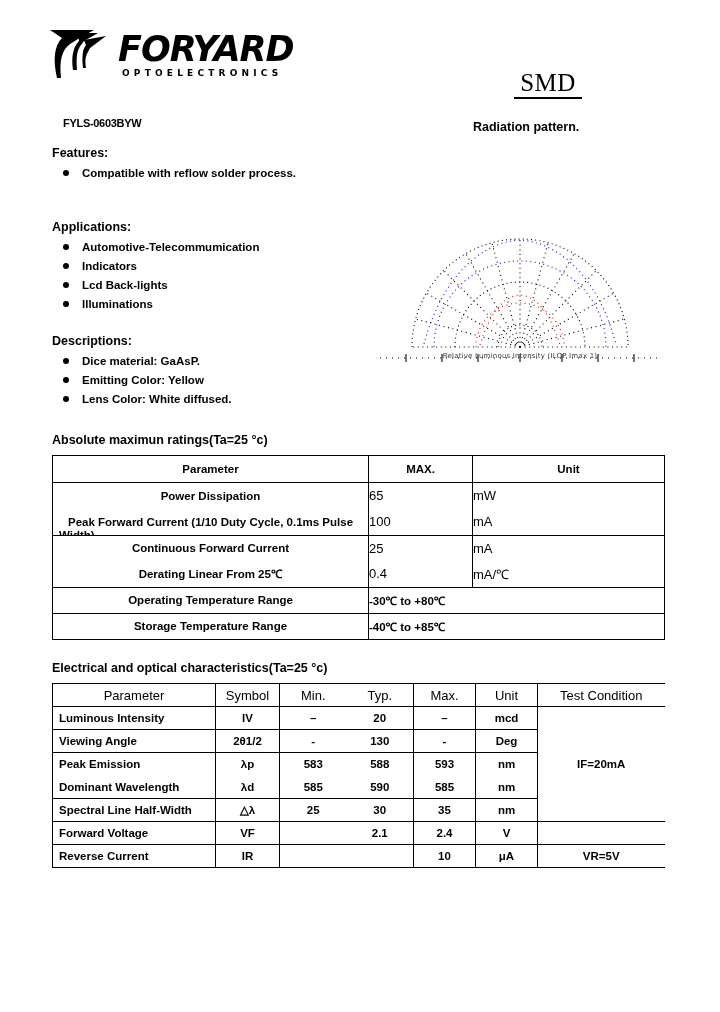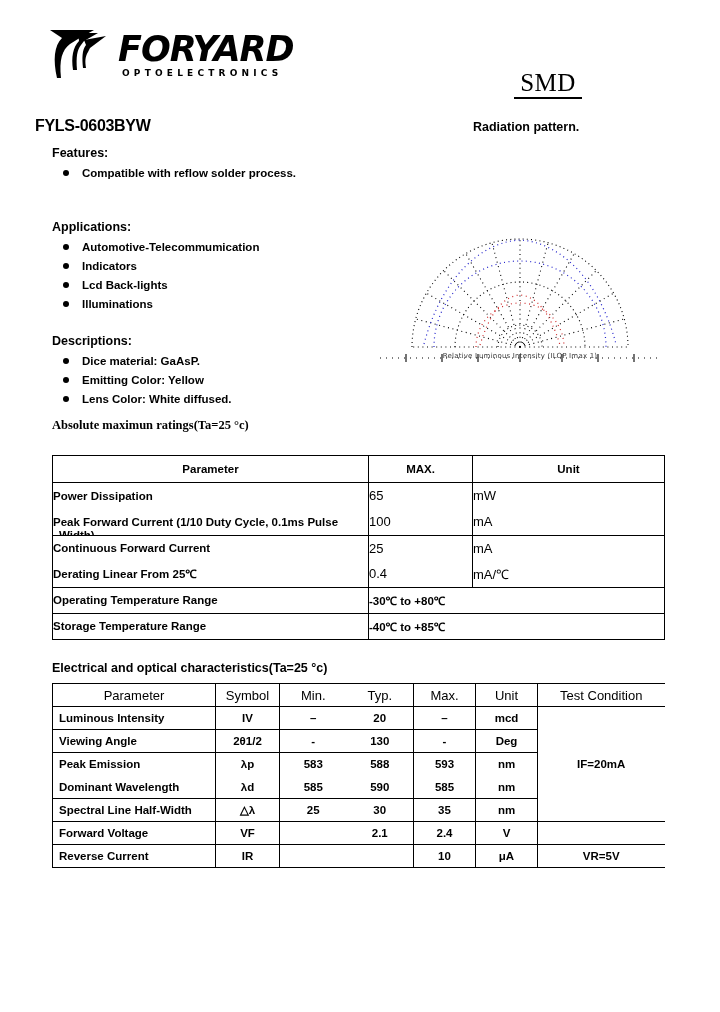--- a/index.html
+++ b/index.html
@@ -79,22 +79,22 @@
   .smd-rule {
     width: 68px;
     height: 2px;
     background: #000;
     margin: 1px auto 0 auto;
   }
 
   
   .partno {
     position: absolute;
-    left: 35px; top: 117px;
-    font-size: 16px;
+    left: 63px; top: 117px;
+    font-size: 11px;
     font-weight: bold;
     letter-spacing: -0.3px;
   }
   .rad-label {
     position: absolute;
     left: 455px; top: 120px;
     font-size: 12.5px;
     font-weight: bold;
     padding-left: 18px;
   }
@@ -154,41 +154,41 @@
     font-family: "DejaVu Sans", sans-serif;
   }
 
   
   .tbl-title {
     position: absolute;
     left: 52px;
     font-size: 12.5px;
     font-weight: bold;
   }
-  #t1-title { top: 418px; font-family: Liberation Serif, serif; }
+  #t1-title { top: 433px; }
   #t2-title { top: 661px; }
 
   table.dt {
     position: absolute;
     border-collapse: collapse;
     table-layout: fixed;
   }
   table.dt td, table.dt th {
     border: 1px solid #000;
     font-size: 11.5px;
     font-weight: bold;
     padding: 0;
     vertical-align: middle;
   }
   .hdr {
     text-align: center;
     font-weight: bold;
   }
   .pcell {
-    text-align: left;
+    text-align: center;
     padding-left: 6px;
     white-space: nowrap;
     overflow: hidden;
   }
   .ccell { }
 
   
   #tbl1 {
     left: 52px; top: 455px;
     width: 612px;

